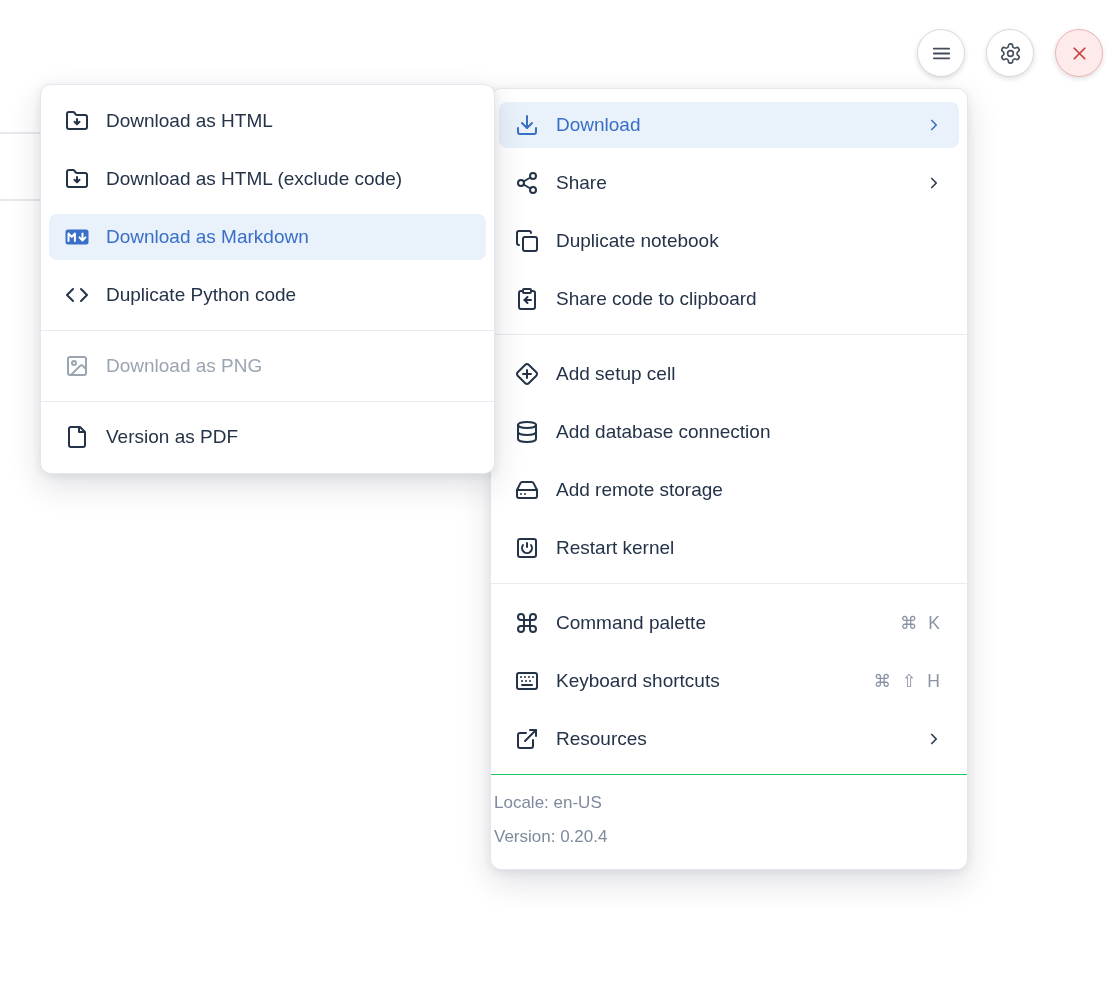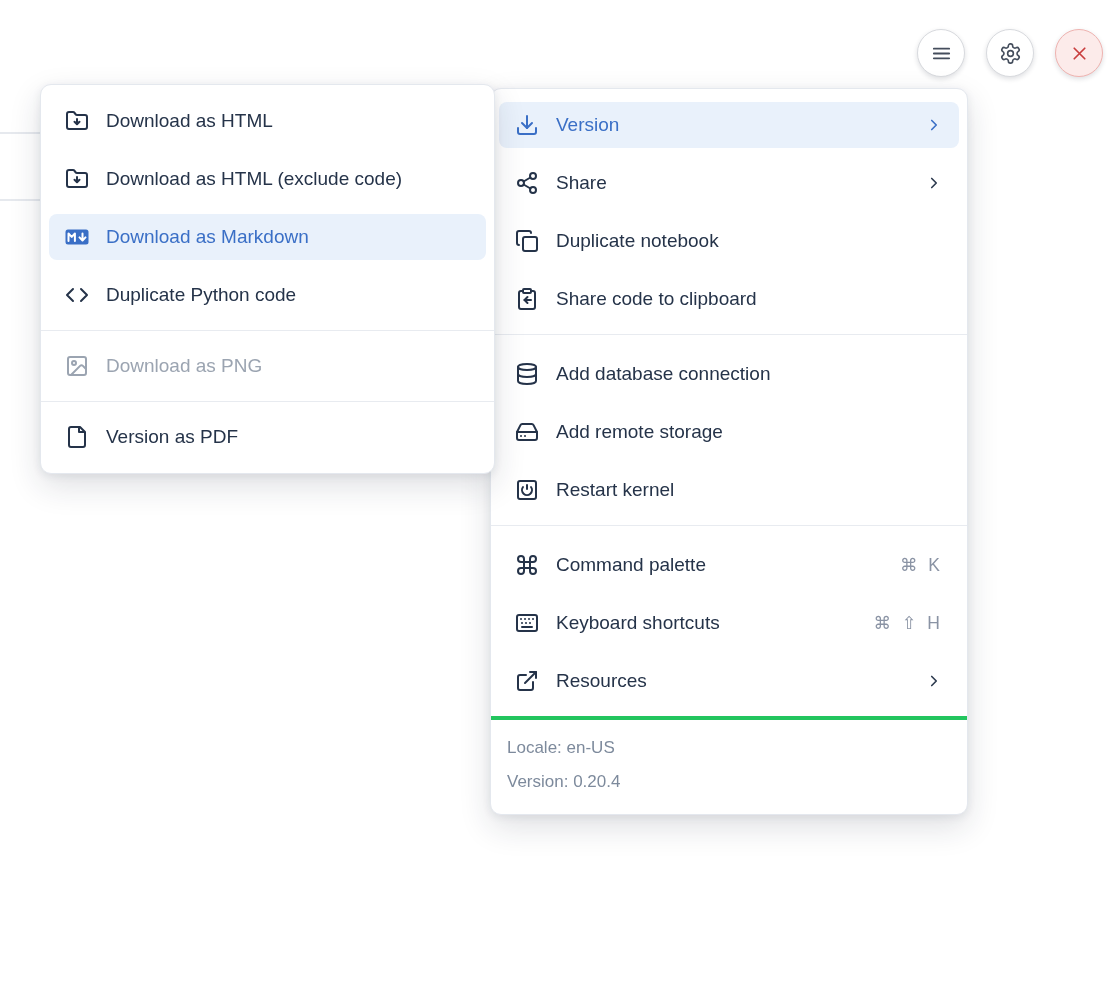--- a/index.html
+++ b/index.html
@@ -48,22 +48,22 @@
   .mi .lbl { flex:1; overflow:hidden; }
   .mi .chev { width:18px; height:18px; flex:none; color:#2c3a4e; }
   .mi.active .chev { color:#3a6fc6; }
   .mi .shortcut {
     flex:none; color:#8a93a4; font-size:17.5px; letter-spacing:3px;
   }
   .divider { height:1px; background:#e8ebf0; margin:12px -8px; }
   .main-menu .divider.group-gap { margin:12px -8px 16px; }
 
   .menu-footer {
-    margin:12px -8px 0; border-top:4px solid #22c55e;
-    padding:11px 16px 2px; color:#7d8a9c; font-size:17px; line-height:34px;
+    margin:12px -8px 0; border-top:1px solid #22c55e;
+    padding:11px 3px 2px; color:#7d8a9c; font-size:17px; line-height:34px;
   }
   svg { display:block; }
 </style>
 </head>
 <body>
 
 <div class="bg-rule h1"></div>
 <div class="bg-rule h2"></div>
 
 <div class="toolbar">
@@ -94,21 +94,21 @@
 <div class="menu main-menu">
 
   <div class="mi active">
     <span class="ic">
       <svg width="24" height="24" viewBox="0 0 24 24" fill="none" stroke="currentColor" stroke-width="2" stroke-linecap="round" stroke-linejoin="round">
           <path d="M21 15v4a2 2 0 0 1-2 2H5a2 2 0 0 1-2-2v-4"></path>
           <path d="m7 10 5 5 5-5"></path>
           <path d="M12 15V3"></path>
         </svg>
     </span>
-    <span class="lbl">Version</span>
+    <span class="lbl">Download</span>
     <span class="chev">
       <svg width="18" height="18" viewBox="0 0 24 24" fill="none" stroke="currentColor" stroke-width="2.2" stroke-linecap="round" stroke-linejoin="round">
           <path d="m9 18 6-6-6-6"></path>
         </svg>
     </span>
   </div>
 
   <div class="mi">
     <span class="ic">
       <svg width="24" height="24" viewBox="0 0 24 24" fill="none" stroke="currentColor" stroke-width="2" stroke-linecap="round" stroke-linejoin="round">
@@ -144,20 +144,29 @@
           <path d="M8 4H6a2 2 0 0 0-2 2v14a2 2 0 0 0 2 2h12a2 2 0 0 0 2-2V6a2 2 0 0 0-2-2h-2"></path>
           <path d="M16 13H9.5"></path>
           <path d="m12.5 10-3 3 3 3"></path>
         </svg>
     </span>
     <span class="lbl">Share code to clipboard</span>
   </div>
 
   <div class="divider group-gap"></div>
 
+  <div class="mi">
+    <span class="ic">
+      <svg width="24" height="24" viewBox="0 0 24 24" fill="none" stroke="currentColor" stroke-width="2" stroke-linecap="round" stroke-linejoin="round">
+          <path d="M2.7 10.3a2.41 2.41 0 0 0 0 3.41l7.59 7.59a2.41 2.41 0 0 0 3.41 0l7.59-7.59a2.41 2.41 0 0 0 0-3.41L13.7 2.71a2.41 2.41 0 0 0-3.41 0z"></path>
+          <path d="M12 8v8M8 12h8"></path>
+        </svg>
+    </span>
+    <span class="lbl">Add setup cell</span>
+  </div>
 
   <div class="mi">
     <span class="ic">
       <svg width="24" height="24" viewBox="0 0 24 24" fill="none" stroke="currentColor" stroke-width="2" stroke-linecap="round" stroke-linejoin="round">
           <ellipse cx="12" cy="5" rx="9" ry="3"></ellipse>
           <path d="M3 5v14a9 3 0 0 0 18 0V5"></path>
           <path d="M3 12a9 3 0 0 0 18 0"></path>
         </svg>
     </span>
     <span class="lbl">Add database connection</span>

